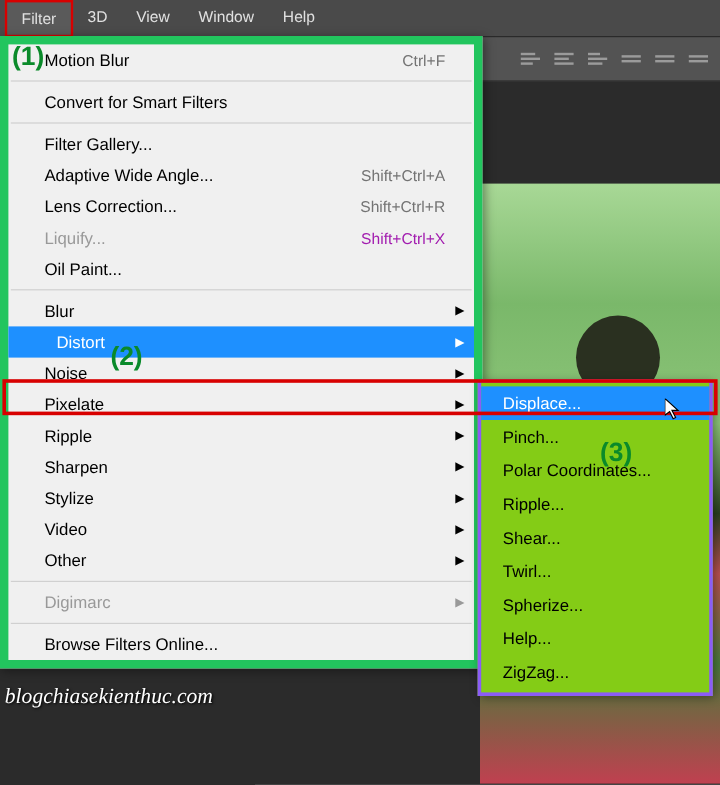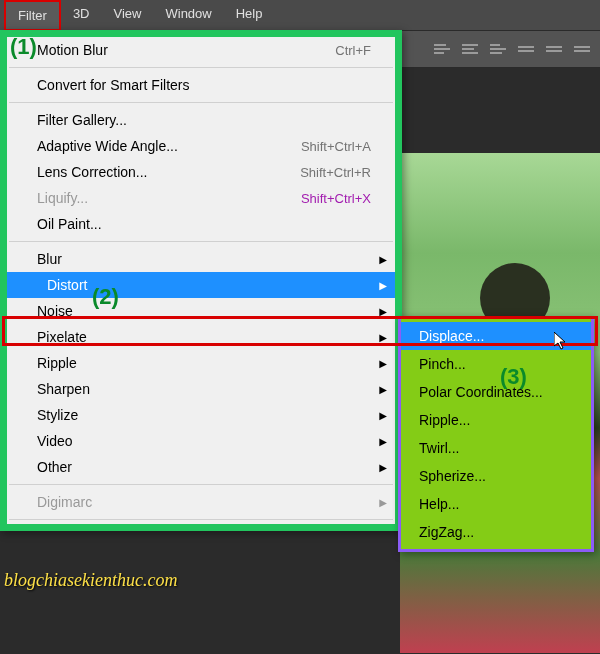--- a/index.html
+++ b/index.html
@@ -31,21 +31,21 @@
   .submenu { position: absolute; top: 316px; left: 398px; width: 196px; background: #84cc16; border: 3px solid #8b5cf6; box-shadow: 2px 2px 8px rgba(0,0,0,0.4); z-index: 11; padding: 3px 0; }
   .sub-item { padding: 6px 18px; font-size: 14px; color: #000; cursor: pointer; }
   .sub-item.highlighted { background: #1e90ff; color: #fff; }
   .red-box-2 { position: absolute; top: 316px; left: 2px; width: 596px; height: 30px; border: 3px solid #d80000; pointer-events: none; z-index: 20; }
   
   .anno { position: absolute; font-weight: bold; color: #0a8a2a; font-size: 22px; z-index: 25; font-family: Arial; pointer-events: none; }
   .anno.a1 { top: 34px; left: 10px; }
   .anno.a2 { top: 284px; left: 92px; }
   .anno.a3 { top: 364px; left: 500px; }
   
-  .watermark { position: absolute; left: 4px; top: 570px; color: #fde047; font-size: 18px; font-style: italic; font-family: "Comic Sans MS", cursive; z-index: 30; text-shadow: 1px 1px 2px #000; pointer-events:none; }
+  .watermark { position: absolute; left: 4px; top: 570px; color: #ffffff; font-size: 18px; font-style: italic; font-family: "Comic Sans MS", cursive; z-index: 30; text-shadow: 1px 1px 2px #000; pointer-events:none; }
   
   .cursor { position: absolute; top: 332px; left: 554px; z-index: 30; pointer-events: none; }
 </style>
 </head>
 <body>
 
 <div class="menubar">
   <div class="menubar-item active">Filter</div>
   <div class="menubar-item">3D</div>
   <div class="menubar-item">View</div>
@@ -157,27 +157,31 @@
   <div class="menu-item">
     <span>Other</span>
     <span class="arrow">▶</span>
   </div>
   <div class="sep"></div>
   <div class="menu-item disabled">
     <span>Digimarc</span>
     <span class="arrow">▶</span>
   </div>
   <div class="sep"></div>
+  <div class="menu-item">
+    <span>Browse Filters Online...</span>
+  </div>
 </div>
 
 <div class="submenu">
   <div class="sub-item highlighted">Displace...</div>
   <div class="sub-item">Pinch...</div>
   <div class="sub-item">Polar Coordinates...</div>
   <div class="sub-item">Ripple...</div>
+  <div class="sub-item">Shear...</div>
   <div class="sub-item">Twirl...</div>
   <div class="sub-item">Spherize...</div>
   <div class="sub-item">Help...</div>
   <div class="sub-item">ZigZag...</div>
 </div>
 
 <div class="red-box-2"></div>
 
 <div class="anno a1">(1)</div>
 <div class="anno a2">(2)</div>

